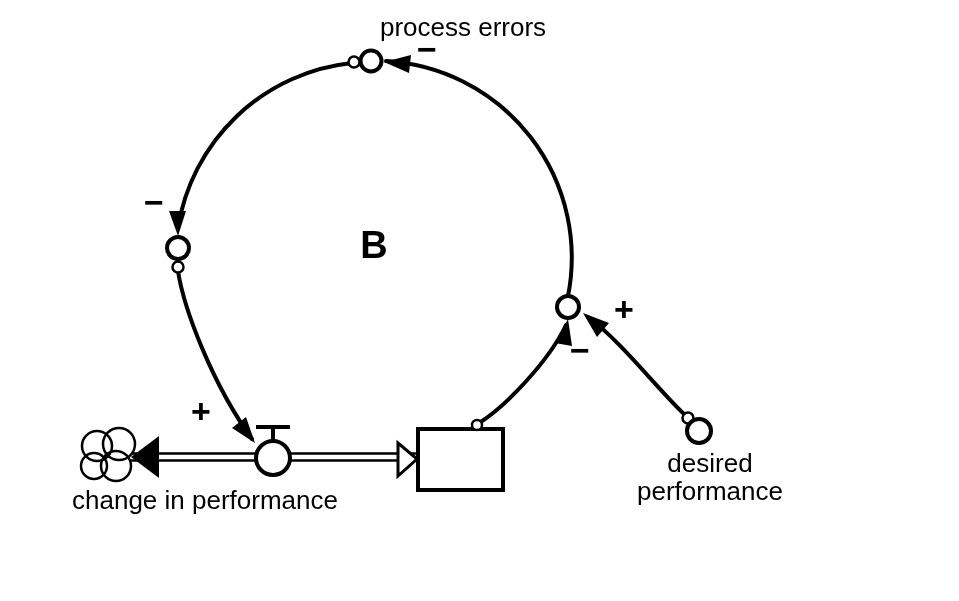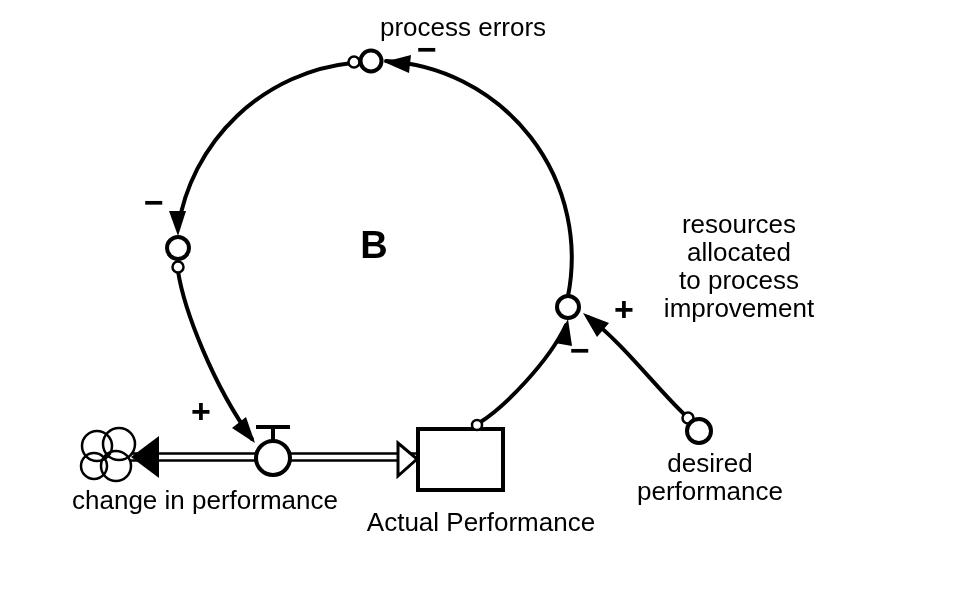--- a/index.html
+++ b/index.html
@@ -72,26 +72,23 @@
     <polygon class="hollow-ah" points="417,459 398,443 398,476"></polygon>
     <circle class="takeoff" cx="477" cy="425" r="5"></circle>
 
     <g>
       <circle class="valve-circle" cx="273" cy="458" r="17"></circle>
       <path class="valve-handle" d="M 273 441 V 427 M 256 427 H 290"></path>
     </g>
   </svg>
 
   <div class="lbl" style="left:463px;top:27px;">process errors</div>
-  <div class="lbl" style="left:739px;top:266px;">resources allocated
-to process improvement</div>
   <div class="lbl" style="left:205px;top:500px;">change in performance</div>
   <div class="lbl" style="left:710px;top:477px;">desired
 performance</div>
-  <div class="lbl" style="left:481px;top:522px;">Actual Performance</div>
 
   <div class="loop-lbl" style="left:374px;top:245px;">B</div>
 
   <div class="sign" style="left:154px;top:202px;">−</div>
   <div class="sign" style="left:201px;top:411px;">+</div>
   <div class="sign" style="left:580px;top:350px;">−</div>
   <div class="sign" style="left:624px;top:309px;">+</div>
   <div class="sign" style="left:427px;top:49px;">−</div>
 
 </div>

